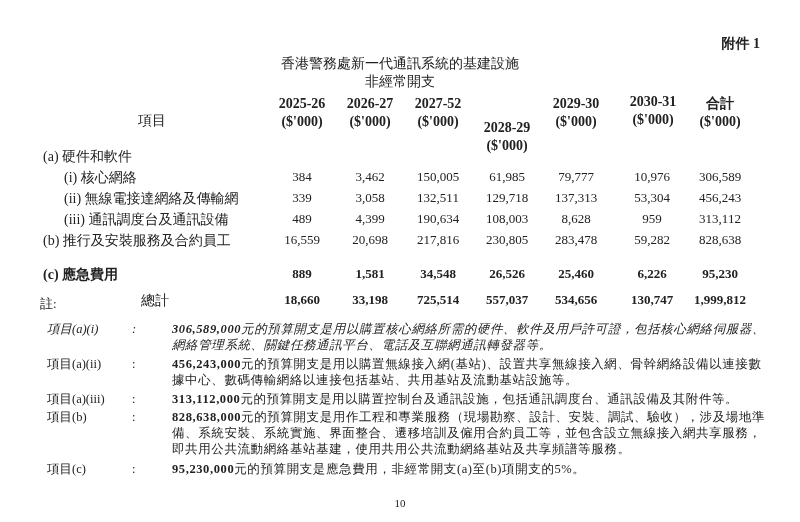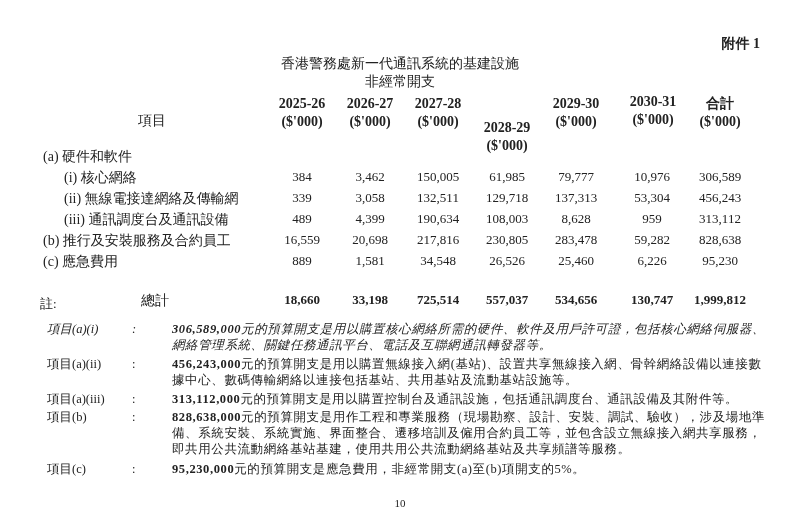--- a/index.html
+++ b/index.html
@@ -36,21 +36,21 @@
 <div>
   <div class="hdr" style="left:262px;width:80px;">
     <div>2025-26</div>
       <div>($'000)</div>
   </div>
   <div class="hdr" style="left:330px;width:80px;">
     <div>2026-27</div>
       <div>($'000)</div>
   </div>
   <div class="hdr" style="left:398px;width:80px;">
-    <div>2027-28</div>
+    <div>2027-52</div>
       <div>($'000)</div>
   </div>
   <div class="hdr" style="left:467px;width:80px;margin-top:24px;">
     <div>2028-29</div>
       <div>($'000)</div>
   </div>
   <div class="hdr" style="left:536px;width:80px;">
     <div>2029-30</div>
       <div>($'000)</div>
   </div>
@@ -105,21 +105,21 @@
   <span class="lbl" style="left:43px;">(b) 推行及安裝服務及合約員工</span>
   <span class="val" style="left:262px;">16,559</span>
   <span class="val" style="left:330px;">20,698</span>
   <span class="val" style="left:398px;">217,816</span>
   <span class="val" style="left:467px;">230,805</span>
   <span class="val" style="left:536px;">283,478</span>
   <span class="val" style="left:612px;">59,282</span>
   <span class="val" style="left:680px;">828,638</span>
 </div>
 
-<div class="row" style="top:253px;">
+<div class="row" style="top:266px;font-weight:bold;">
   <span class="lbl" style="left:43px;">(c) 應急費用</span>
   <span class="val" style="left:262px;">889</span>
   <span class="val" style="left:330px;">1,581</span>
   <span class="val" style="left:398px;">34,548</span>
   <span class="val" style="left:467px;">26,526</span>
   <span class="val" style="left:536px;">25,460</span>
   <span class="val" style="left:612px;">6,226</span>
   <span class="val" style="left:680px;">95,230</span>
 </div>
 

